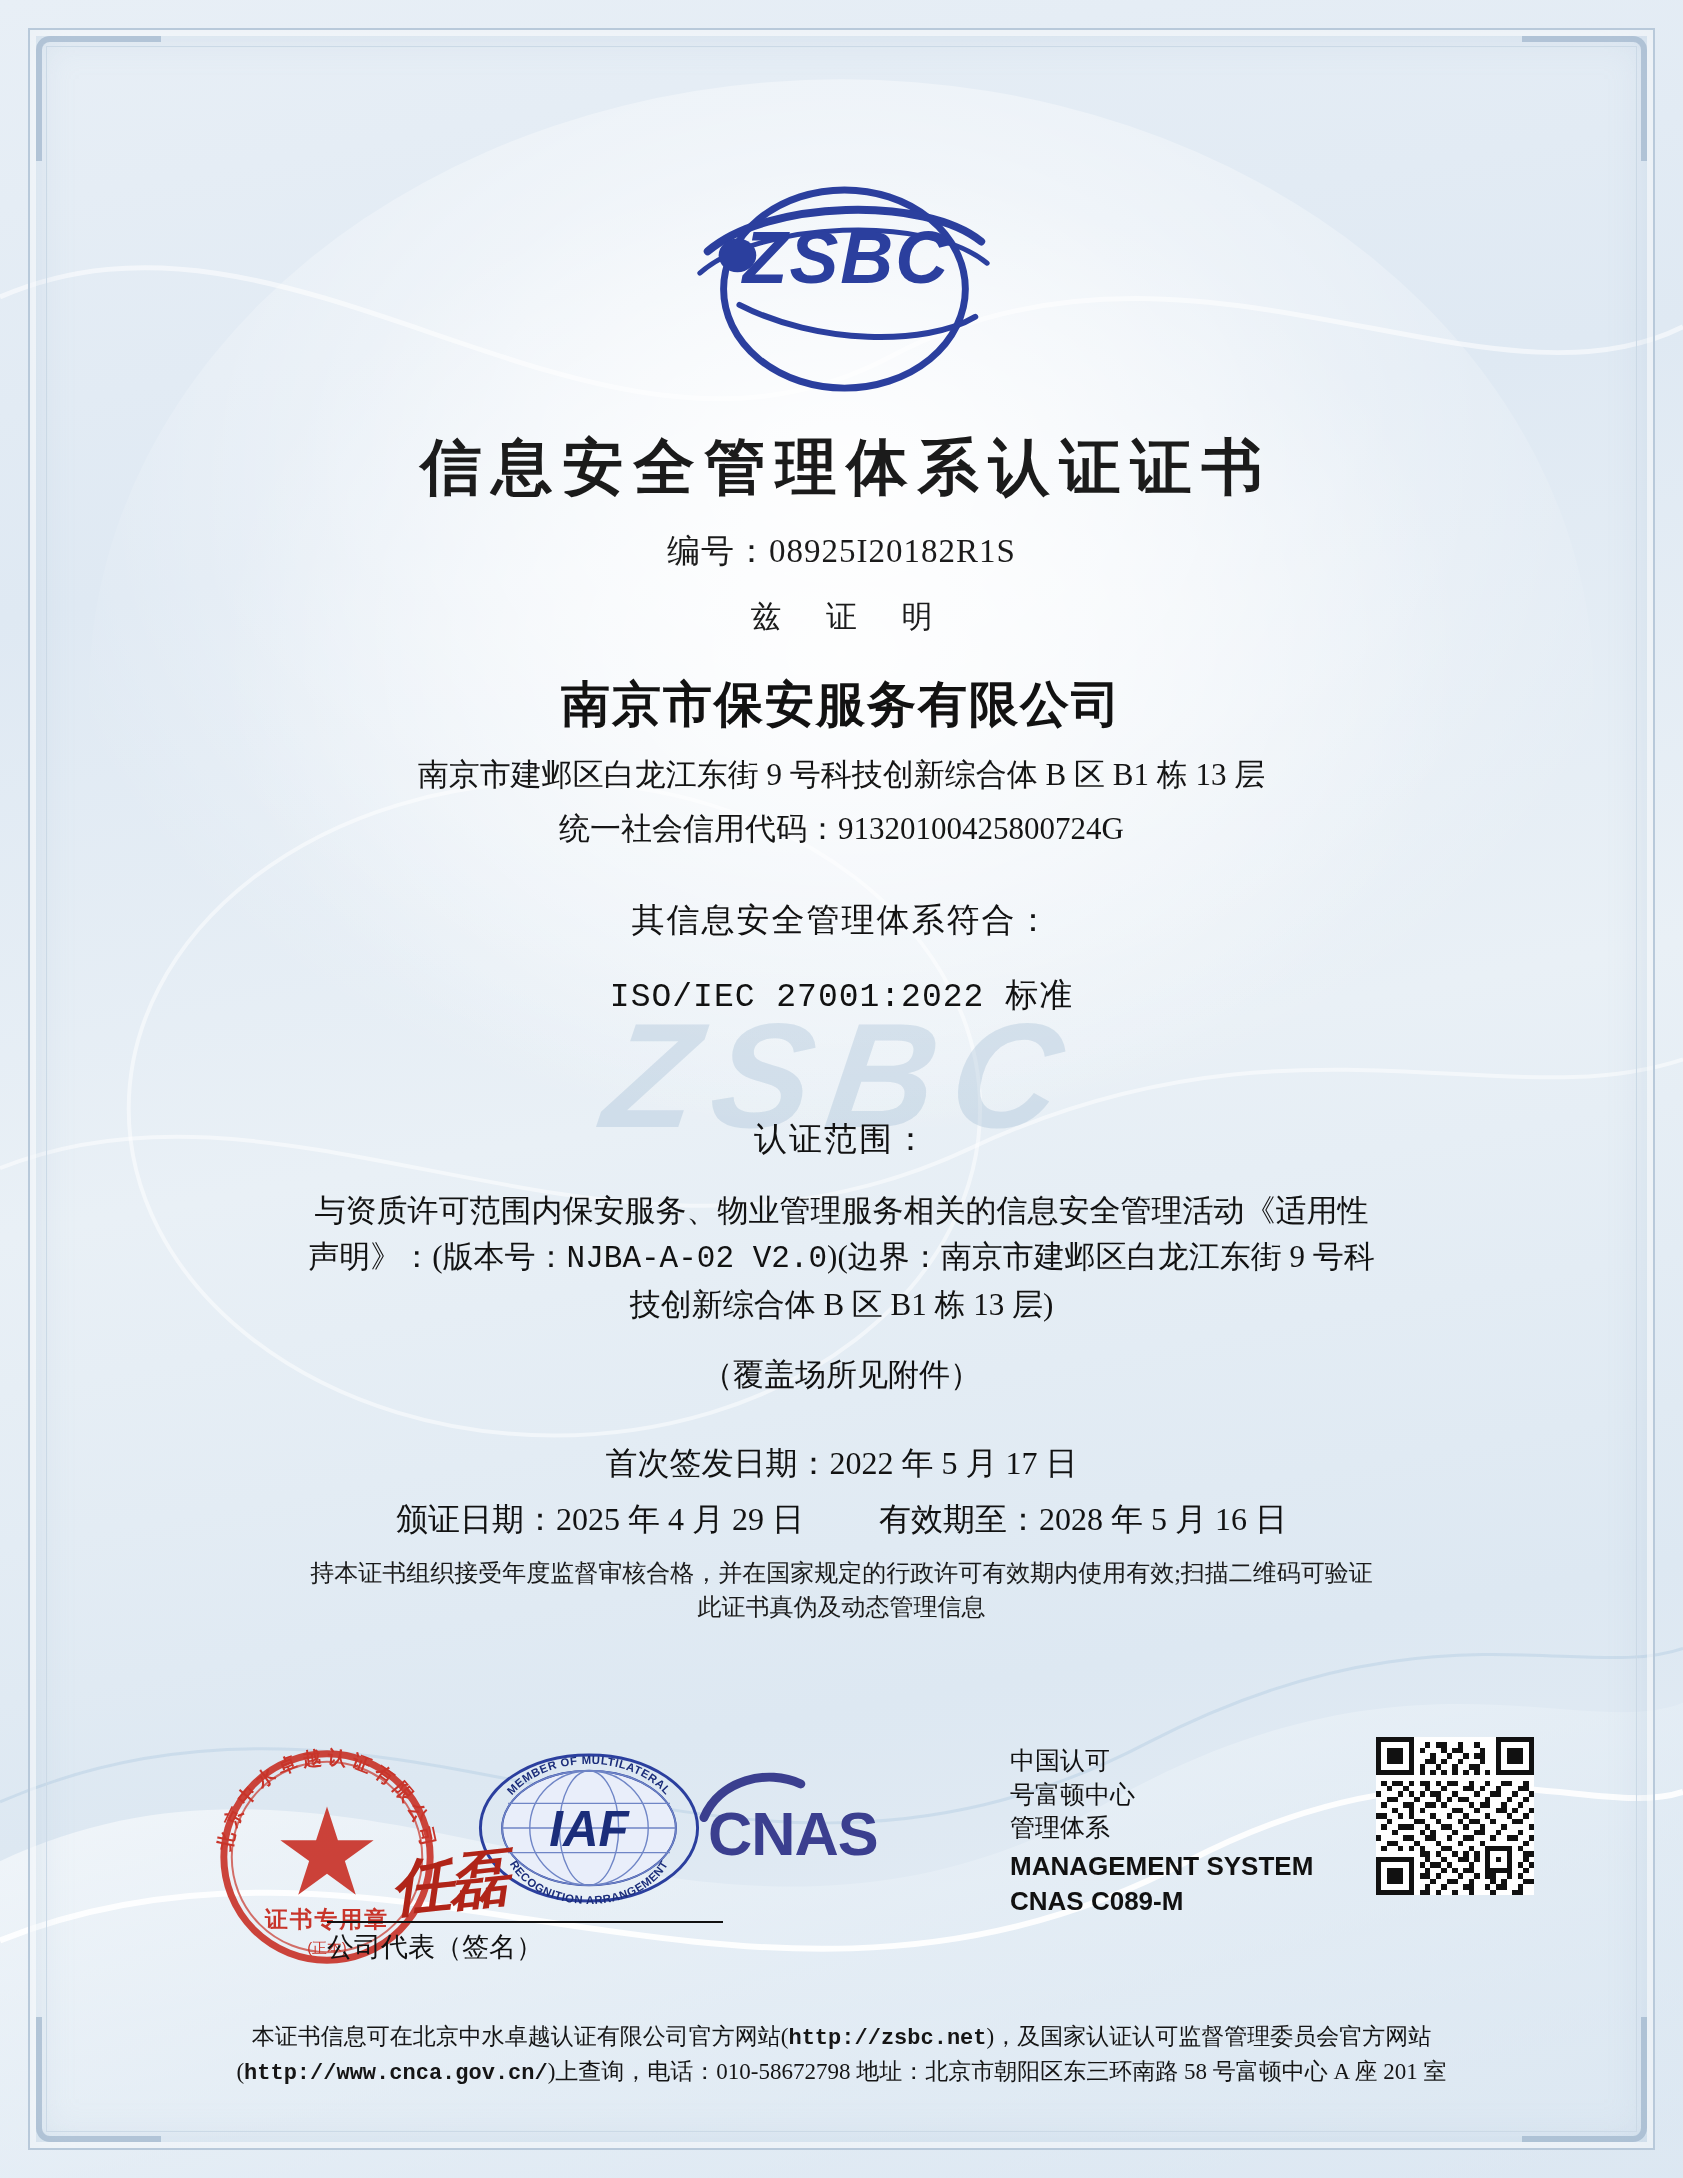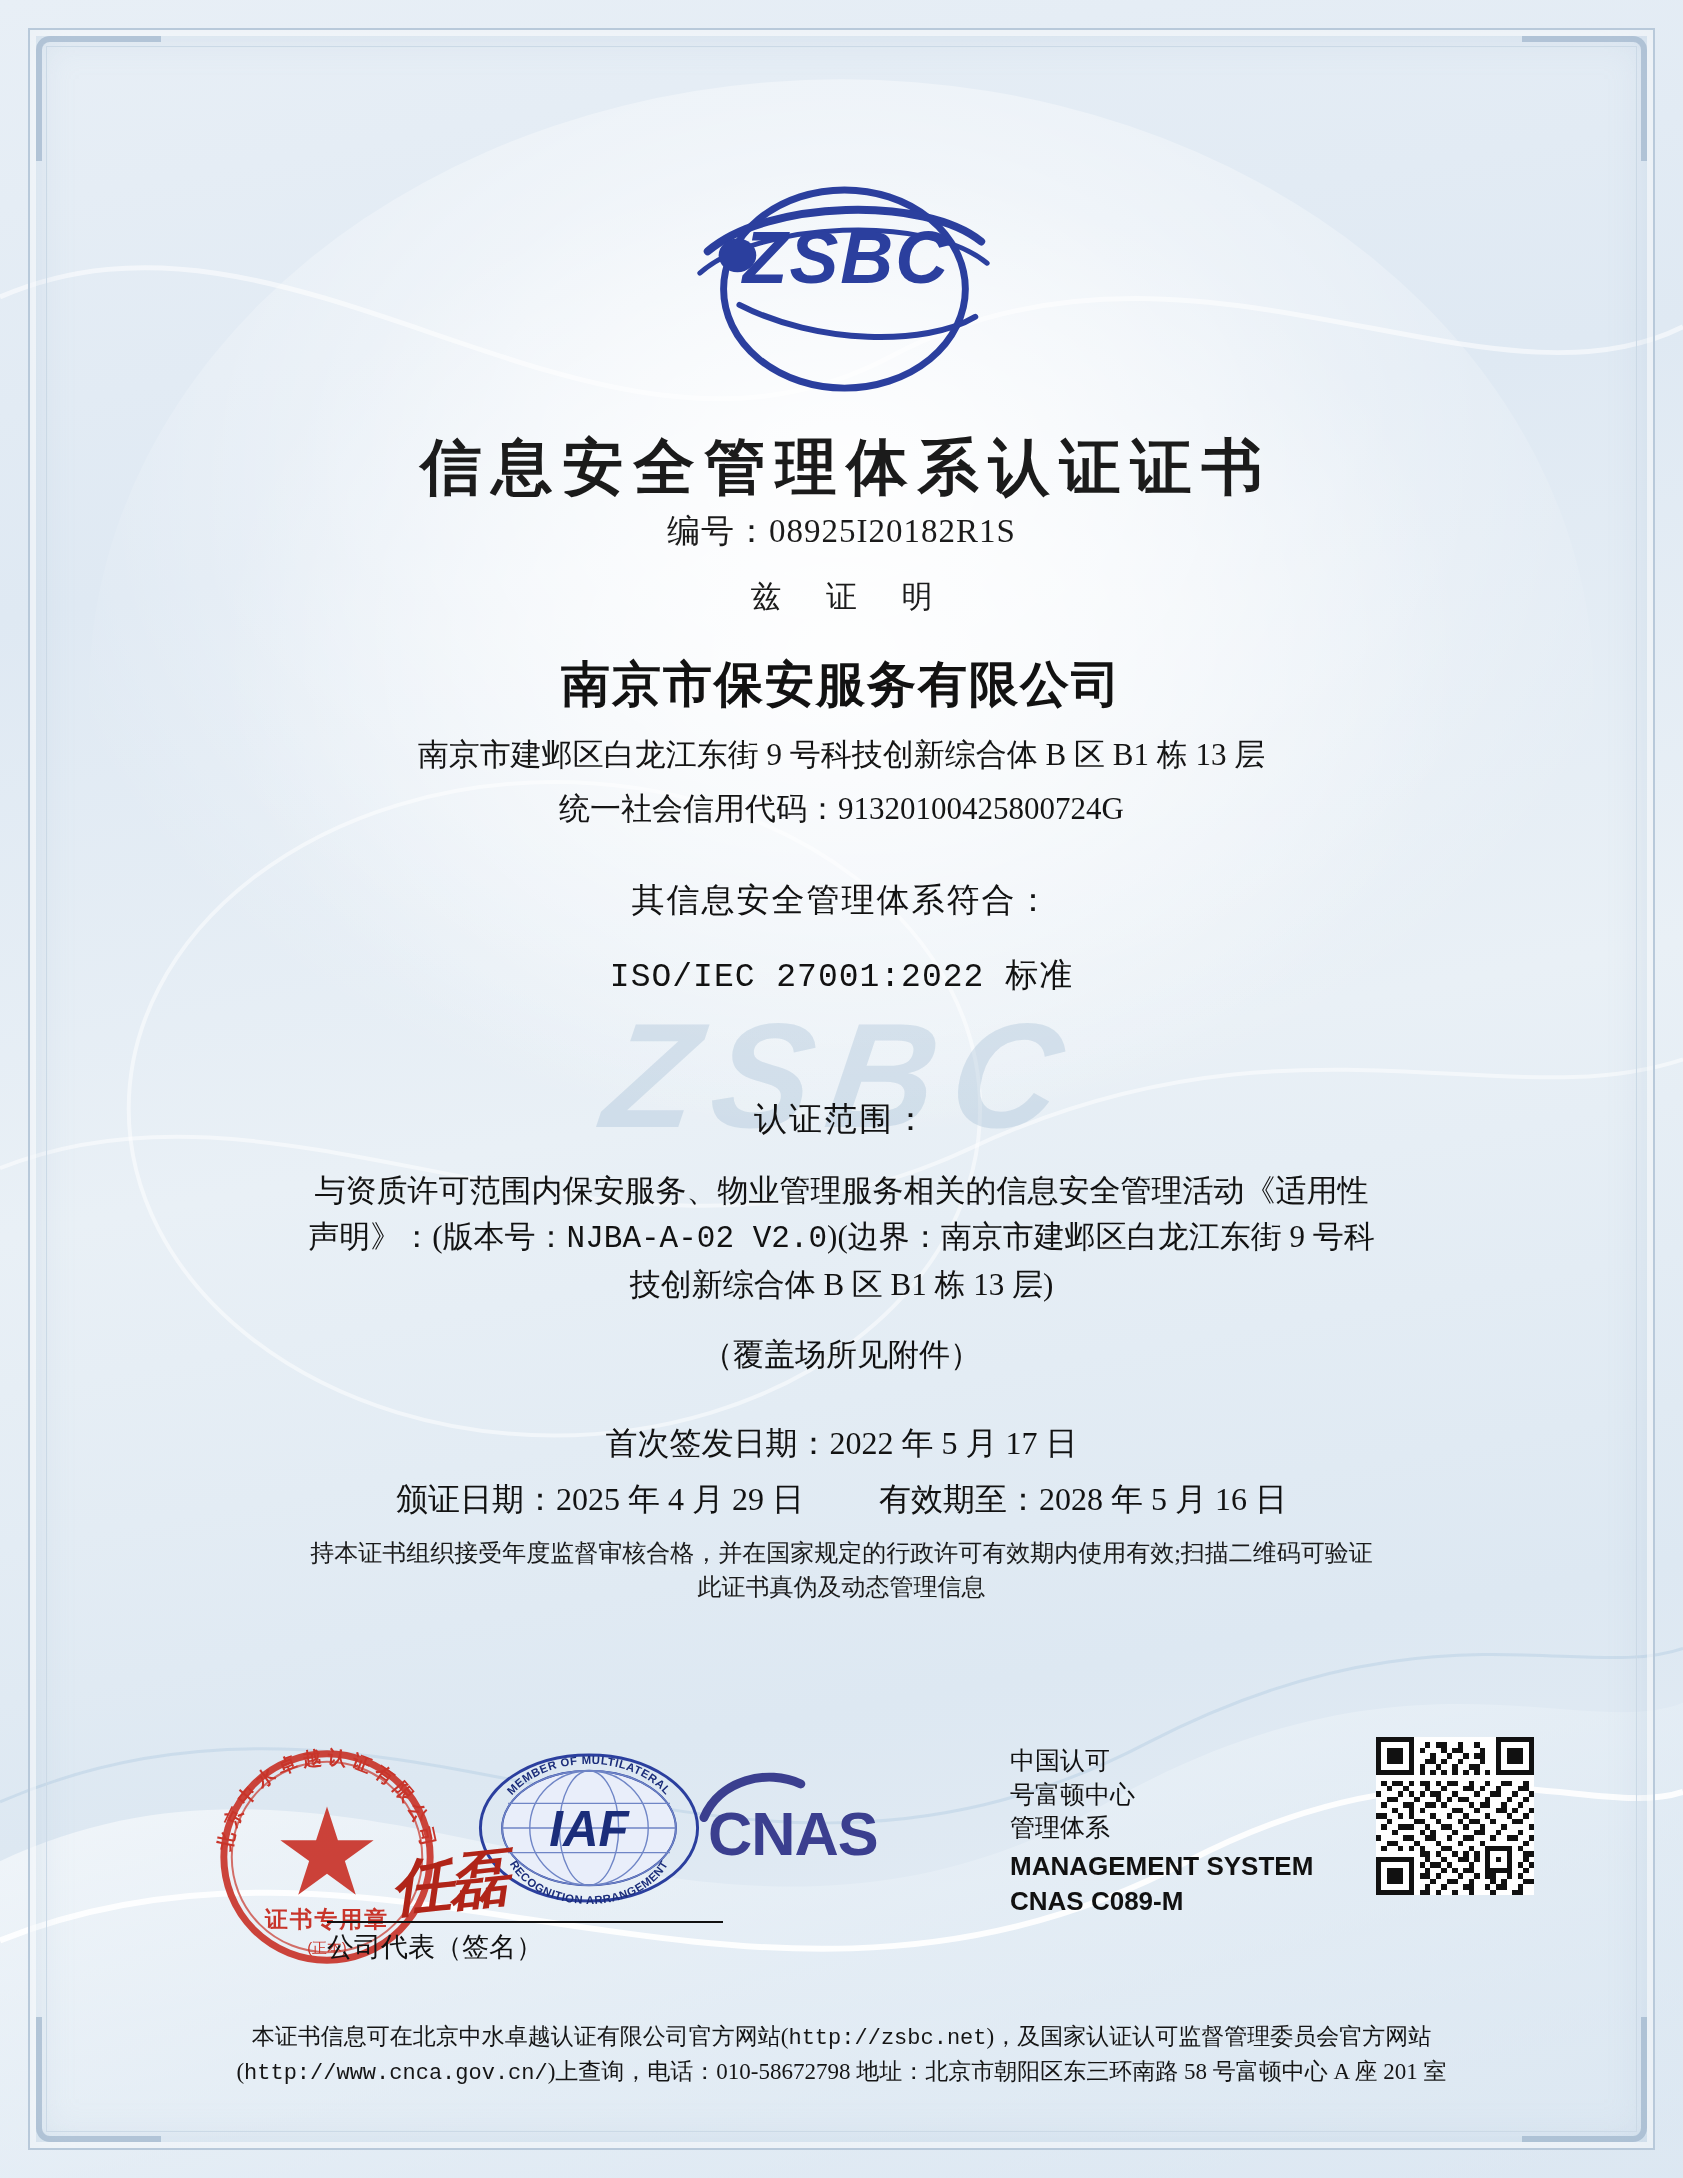--- a/index.html
+++ b/index.html
@@ -93,20 +93,21 @@
   .main-title {
     margin-top: 26px;
     font-family: "Liberation Sans", sans-serif;
     font-weight: bold;
     font-size: 61px;
     letter-spacing: 10px;
     color: #1b1b1b;
     text-indent: 10px;
   }
   .cert-no {
+    margin-top: 20px;
     font-family: "Liberation Serif", serif;
     font-size: 33px;
     color: #1b1b1b;
     letter-spacing: 1px;
   }
   .hereby {
     margin-top: 22px;
     font-family: "Liberation Sans", sans-serif;
     font-size: 31px;
     letter-spacing: 18px;
@@ -274,21 +275,21 @@
 
   .footer {
     position: absolute;
     left: 0; top: 2020px;
     width: 1683px;
     text-align: center;
     font-size: 23px;
     line-height: 1.45;
     color: #151515;
   }
-  .footer .mono { font-family: "Liberation Mono", monospace; font-size: 22px; }
+  .footer .mono { font-family: "Liberation Mono", monospace; font-size: 22px; font-weight: bold; }
 </style>
 </head>
 <body>
 
 <div class="page">
 
   <svg class="ribbons" viewBox="0 0 1700 2200" preserveAspectRatio="none">
     <defs>
       <linearGradient id="rg1" x1="0" y1="0" x2="1" y2="1">
         <stop offset="0%" stop-color="#ffffff" stop-opacity="0.85"></stop>

